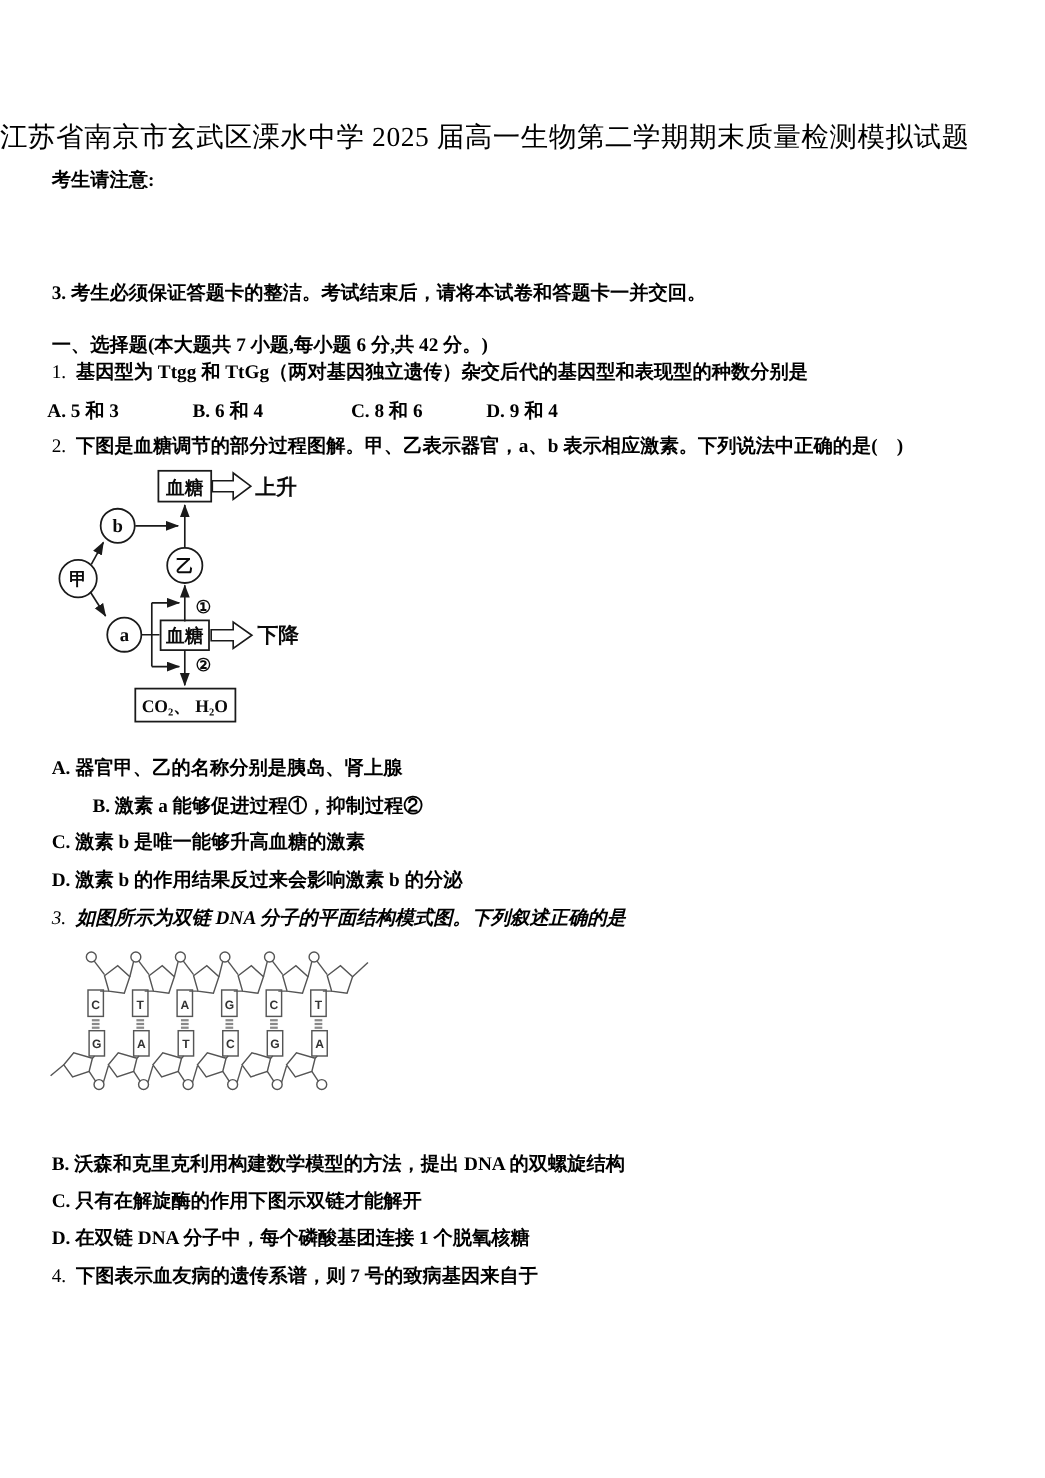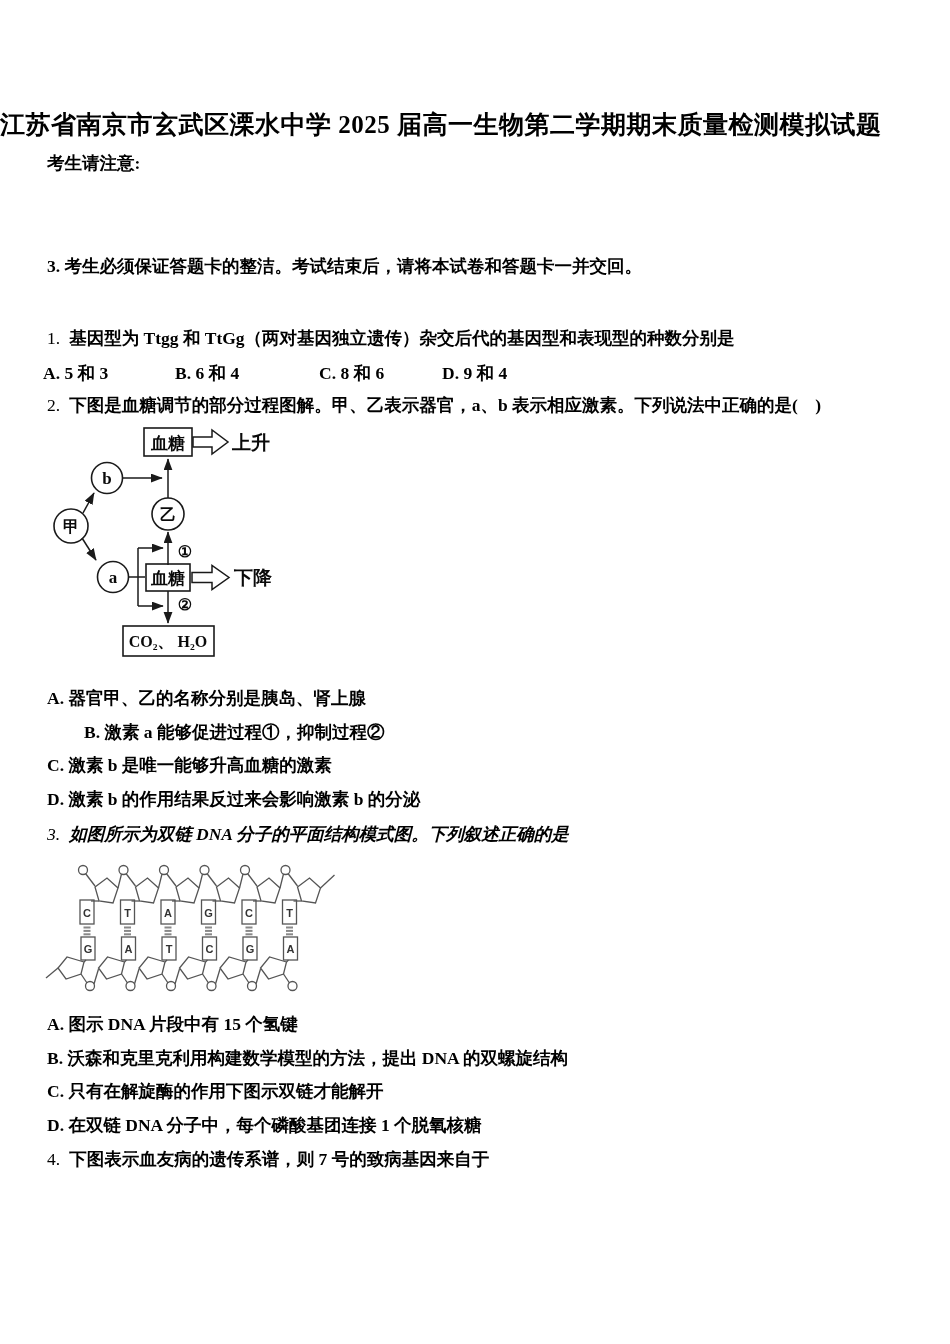--- a/index.html
+++ b/index.html
@@ -1,20 +1,20 @@
 <!DOCTYPE html>
 <html><head>
 <meta charset="utf-8">
 <style>
   html,body{margin:0;padding:0;background:#ffffff;}
   .page{position:relative;width:950px;height:1344px;background:#fff;color:#000;
         font-family:"Liberation Serif",serif;overflow:hidden;}
   .abs{position:absolute;white-space:nowrap;}
   .wrapblock{position:absolute;white-space:normal;}
-  .title{left:0;width:840px;text-align:center;font-size:25px;font-weight:700;letter-spacing:0.5px;}
+  .title{left:0;width:840px;text-align:center;font-size:25px;font-weight:400;letter-spacing:0.5px;}
   .body-b{font-size:17.5px;font-weight:700;line-height:26px;}
   .qnum{font-weight:400;font-size:17.5px;margin-right:9px;}
   .qtext{font-weight:700;font-size:17.5px;}
   .optrow-item{position:absolute;font-weight:700;font-size:17.5px;white-space:nowrap;}
   .optline{font-weight:700;font-size:17.5px;}
   svg text{font-family:"Liberation Serif",serif;fill:#0a0a0a;}
   .figtext{font-weight:700;}
   .st{fill:none;stroke:#555;stroke-width:1.3;}
   .bond{fill:#888;stroke:none;}
   .dt{font-size:11px;font-weight:700;text-anchor:middle;fill:#333;
@@ -26,20 +26,21 @@
 </head>
 <body>
 
 <div class="page">
 
   <div class="abs title" style="top:108px;">江苏省南京市玄武区溧水中学 2025 届高一生物第二学期期末质量检测模拟试题</div>
 
   <div class="abs body-b" style="left:47px;top:150px;">考生请注意:</div>
   <div class="abs body-b" style="left:47px;top:253px;">3. 考生必须保证答题卡的整洁。考试结束后，请将本试卷和答题卡一并交回。</div>
 
+  <div class="abs body-b" style="left:47px;top:300px;">一、选择题(本大题共 7 小题,每小题 6 分,共 42 分。)</div>
 
   <div class="abs" style="left:47px;top:326px;">
     <span class="qnum">1.</span><span class="qtext">基因型为 Ttgg 和 TtGg（两对基因独立遗传）杂交后代的基因型和表现型的种数分别是</span>
   </div>
   <div>
     <span class="optrow-item" style="left:43px;top:361px;">A. 5 和 3</span>
     <span class="optrow-item" style="left:175px;top:361px;">B. 6 和 4</span>
     <span class="optrow-item" style="left:308px;top:361px;margin-left:11px;">C. 8 和 6</span>
     <span class="optrow-item" style="left:442px;top:361px;">D. 9 和 4</span>
   </div>
@@ -203,21 +204,20 @@
       <rect x="244" y="76.3" width="7" height="2" class="bond"></rect>
       <rect x="241.5" y="80" width="14" height="23" class="st"></rect>
       <text x="248.5" y="96" class="dt">A</text>
       <line x1="246.5" y1="103" x2="244.5" y2="105" class="st"></line>
       <path d="M244.5,105 L227.5,100 L218.5,111 L226.5,122 L241.5,117 Z" class="st"></path>
       <line x1="241.5" y1="117" x2="247.5" y2="126" class="st"></line>
       <circle cx="250.5" cy="129" r="4.5" class="st"></circle>
       <line x1="16" y1="111" x2="4" y2="121" class="st"></line>
     </svg>
 
-  <div class="abs optline" style="left:47px;top:1012px;">A. 图示 DNA 片段中有 15 个氢键</div>
   <div class="abs optline" style="left:47px;top:1046px;">B. 沃森和克里克利用构建数学模型的方法，提出 DNA 的双螺旋结构</div>
   <div class="abs optline" style="left:47px;top:1079px;">C. 只有在解旋酶的作用下图示双链才能解开</div>
   <div class="abs optline" style="left:47px;top:1113px;">D. 在双链 DNA 分子中，每个磷酸基团连接 1 个脱氧核糖</div>
 
   <div class="abs" style="left:47px;top:1147px;">
     <span class="qnum">4.</span><span class="qtext">下图表示血友病的遗传系谱，则 7 号的致病基因来自于</span>
   </div>
 
 </div>
 

